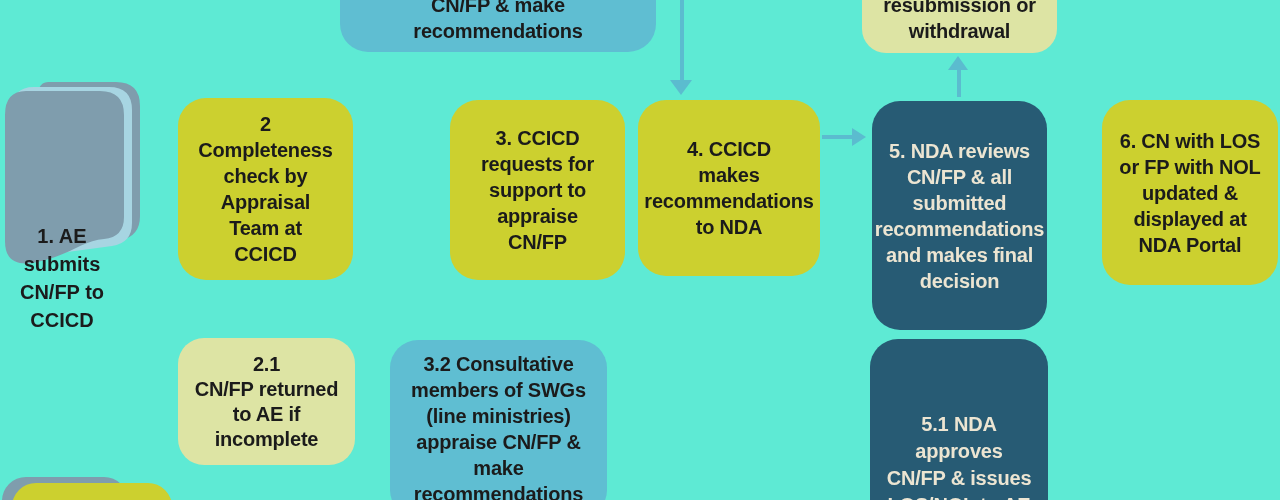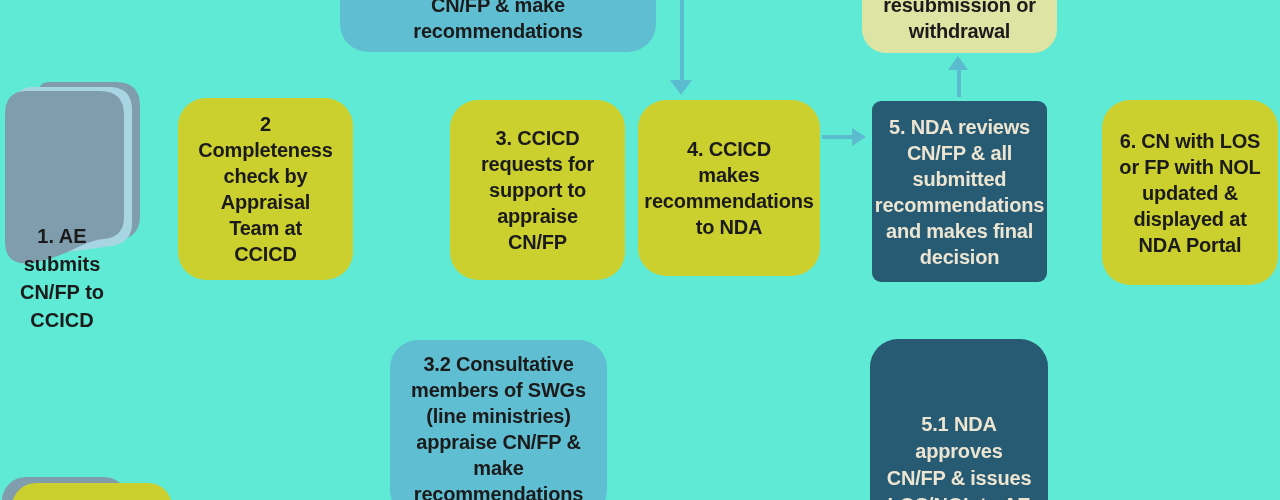--- a/index.html
+++ b/index.html
@@ -19,21 +19,21 @@
   .dark{background:#275b74;color:#ece5d2;}
 
   
   #node-top-appraise{left:340px;top:-60px;width:316px;height:112px;align-items:flex-end;padding-bottom:8px;}
   #node-resub{left:862px;top:-55px;width:195px;height:108px;align-items:flex-end;padding-bottom:9px;border-radius:24px;}
 
   
   #node-2{left:178px;top:98px;width:175px;height:182px;}
   #node-3{left:410px;top:100px;width:175px;height:180px;margin-left:40px;}
   #node-4{left:638px;top:100px;width:182px;height:176px;padding-left:8px;}
-  #node-5{left:872px;top:101px;width:175px;height:181px;border-radius:9px;}
+  #node-5{left:872px;top:101px;width:175px;height:229px;}
   #node-6{left:1102px;top:100px;width:176px;height:185px;padding-left:8px;}
 
   
   #node-21{left:178px;top:338px;width:177px;height:127px;line-height:25px;border-radius:26px;}
   #node-32{left:390px;top:340px;width:217px;height:178px;}
   #node-51{left:870px;top:339px;width:178px;height:200px;padding-top:58px;line-height:27px;}
 
   
   #partial-doc{position:absolute;left:2px;top:477px;width:126px;height:80px;border-radius:24px;background:#7f9dad;}
   #partial-green{position:absolute;left:12px;top:483px;width:160px;height:80px;border-radius:24px;background:#ccd02f;}
@@ -114,20 +114,24 @@
 recommendations
 and makes final
 decision</div>
 
   <div class="node green" id="node-6">6. CN with LOS
 or FP with NOL
 updated &amp;
 displayed at
 NDA Portal</div>
 
+  <div class="node pale" id="node-21">2.1
+CN/FP returned
+to AE if
+incomplete</div>
 
   <div class="node teal" id="node-32">3.2 Consultative
 members of SWGs
 (line ministries)
 appraise CN/FP &amp;
 make
 recommendations</div>
 
   <div class="node dark" id="node-51">5.1 NDA approves
 CN/FP &amp; issues

